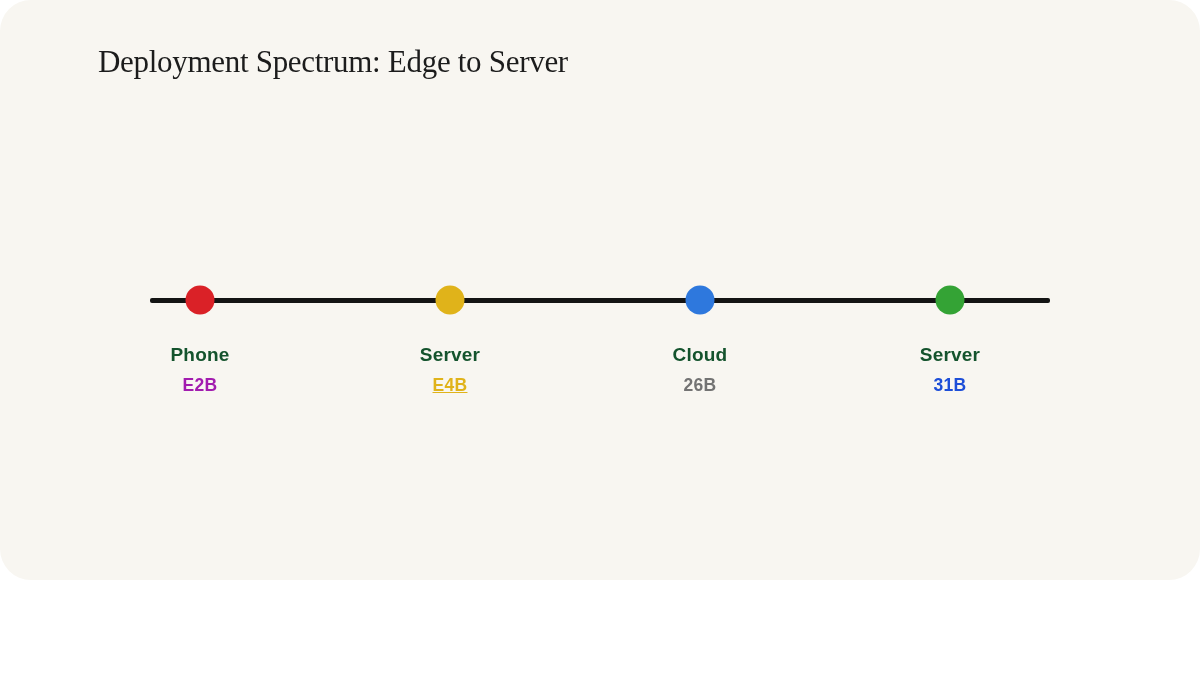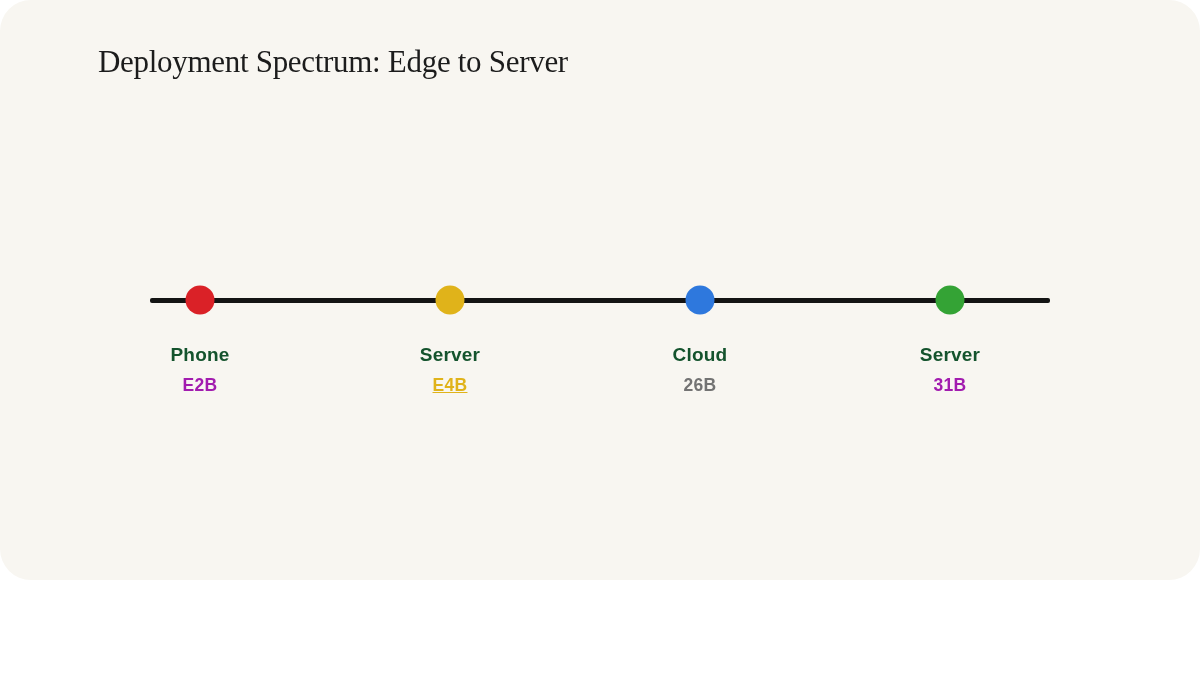--- a/index.html
+++ b/index.html
@@ -101,16 +101,16 @@
 
     <div class="item" style="left:700px">
       <div class="dot" style="background-color: rgb(46, 120, 221);"></div>
       <div class="item-label">Cloud</div>
       <div class="item-value" style="color: #737373;">26B</div>
     </div>
 
     <div class="item" style="left:950px">
       <div class="dot" style="background-color: rgb(52, 163, 53);"></div>
       <div class="item-label">Server</div>
-      <div class="item-value" style="color: #a21caf;">31B</div>
+      <div class="item-value" style="color: #1d4ed8;">31B</div>
     </div>
   </div>
 </div>
 
 </body></html>

